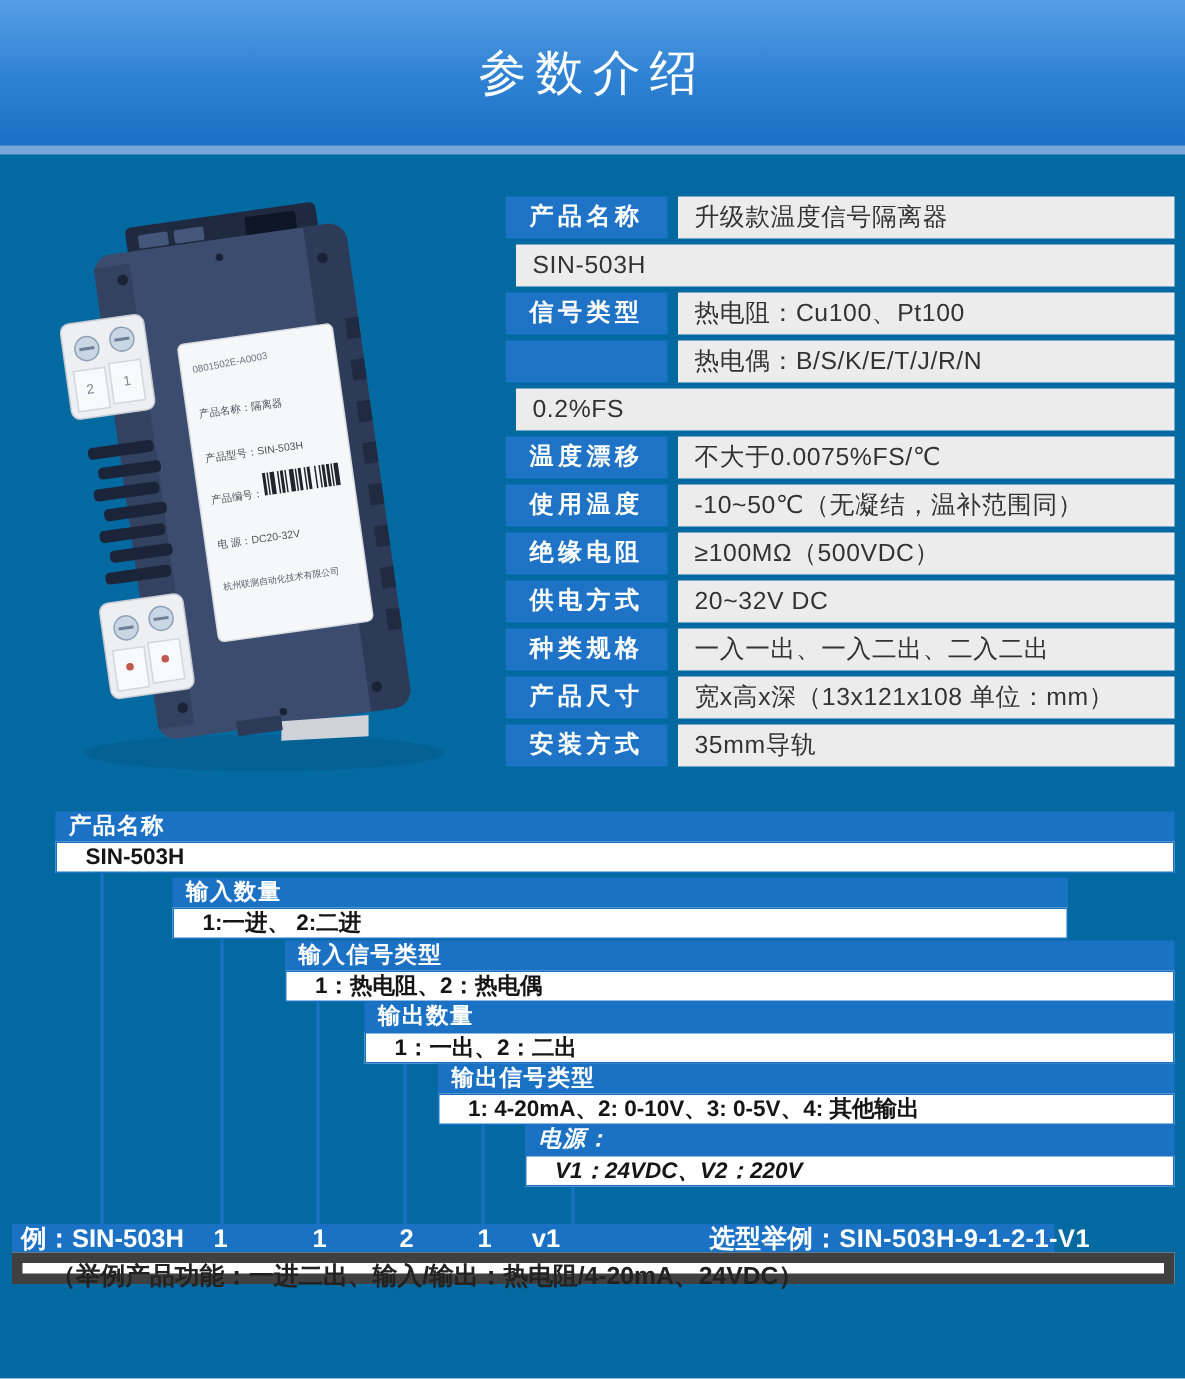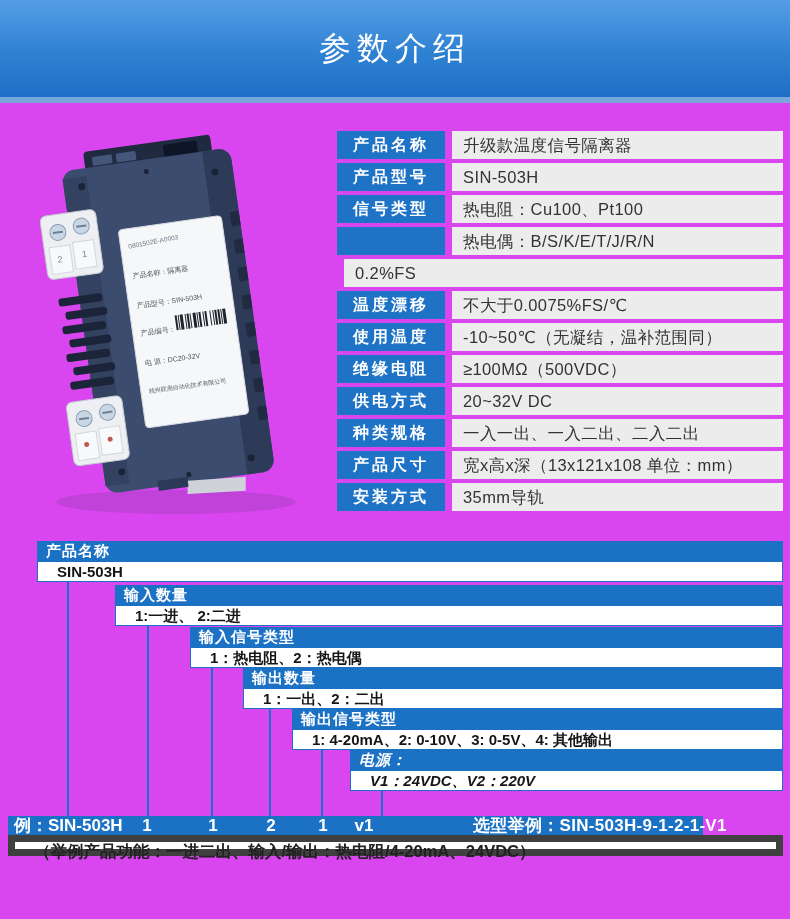--- a/index.html
+++ b/index.html
@@ -1,16 +1,16 @@
 <!DOCTYPE html>
 <html><head>
 <meta charset="utf-8">
 <style>
   html,body{margin:0;padding:0;background:#fff;}
-  .stage{position:relative;width:790px;height:919px;background:#d946ef;overflow:hidden;
+  .stage{position:relative;width:790px;height:919px;background:#0369a1;overflow:hidden;
          font-family:"Liberation Sans","DejaVu Sans",sans-serif;}
 
   
   .banner{position:absolute;left:0;top:0;width:790px;height:97px;
           background:linear-gradient(180deg,#559ee6 0%,#2e81d2 55%,#1c6fc5 100%);}
   .banner-title{width:100%;text-align:center;line-height:97px;font-size:32px;color:#ffffff;
                 letter-spacing:6px;font-weight:500;}
   .banner-strip{position:absolute;left:0;top:97px;width:790px;height:6px;background:#79a6d8;}
 
   
@@ -134,21 +134,20 @@
       <rect x="120" y="352" width="30" height="10" fill="#2c3a57"></rect>
     </g>
   </svg>
 
   <div class="spec">
     <div class="spec-row">
         <div class="spec-label">产品名称</div>
         <div class="spec-value">升级款温度信号隔离器</div>
       </div>
     <div class="spec-row">
-        <div class="spec-label">产品型号</div>
         <div class="spec-value">SIN-503H</div>
       </div>
     <div class="spec-row">
         <div class="spec-label">信号类型</div>
         <div class="spec-value">热电阻：Cu100、Pt100</div>
       </div>
     <div class="spec-row">
         <div class="spec-label"></div>
         <div class="spec-value">热电偶：B/S/K/E/T/J/R/N</div>
       </div>
@@ -190,21 +189,21 @@
     <div class="conn" style="left:147px;top:626px;height:190px;"></div>
     <div class="conn" style="left:211px;top:668px;height:148px;"></div>
     <div class="conn" style="left:269px;top:709px;height:107px;"></div>
     <div class="conn" style="left:321px;top:750px;height:66px;"></div>
     <div class="conn" style="left:381px;top:791px;height:25px;"></div>
 
     <div class="ladder-level" style="left:37px;top:541px;width:746px;">
       <div class="ladder-head">产品名称</div>
       <div class="ladder-value">SIN-503H</div>
     </div>
-    <div class="ladder-level" style="left:115px;top:585px;width:668px;">
+    <div class="ladder-level" style="left:115px;top:585px;width:597px;">
       <div class="ladder-head">输入数量</div>
       <div class="ladder-value">1:一进、 2:二进</div>
     </div>
     <div class="ladder-level" style="left:190px;top:627px;width:593px;">
       <div class="ladder-head">输入信号类型</div>
       <div class="ladder-value">1：热电阻、2：热电偶</div>
     </div>
     <div class="ladder-level" style="left:243px;top:668px;width:540px;">
       <div class="ladder-head">输出数量</div>
       <div class="ladder-value">1：一出、2：二出</div>

